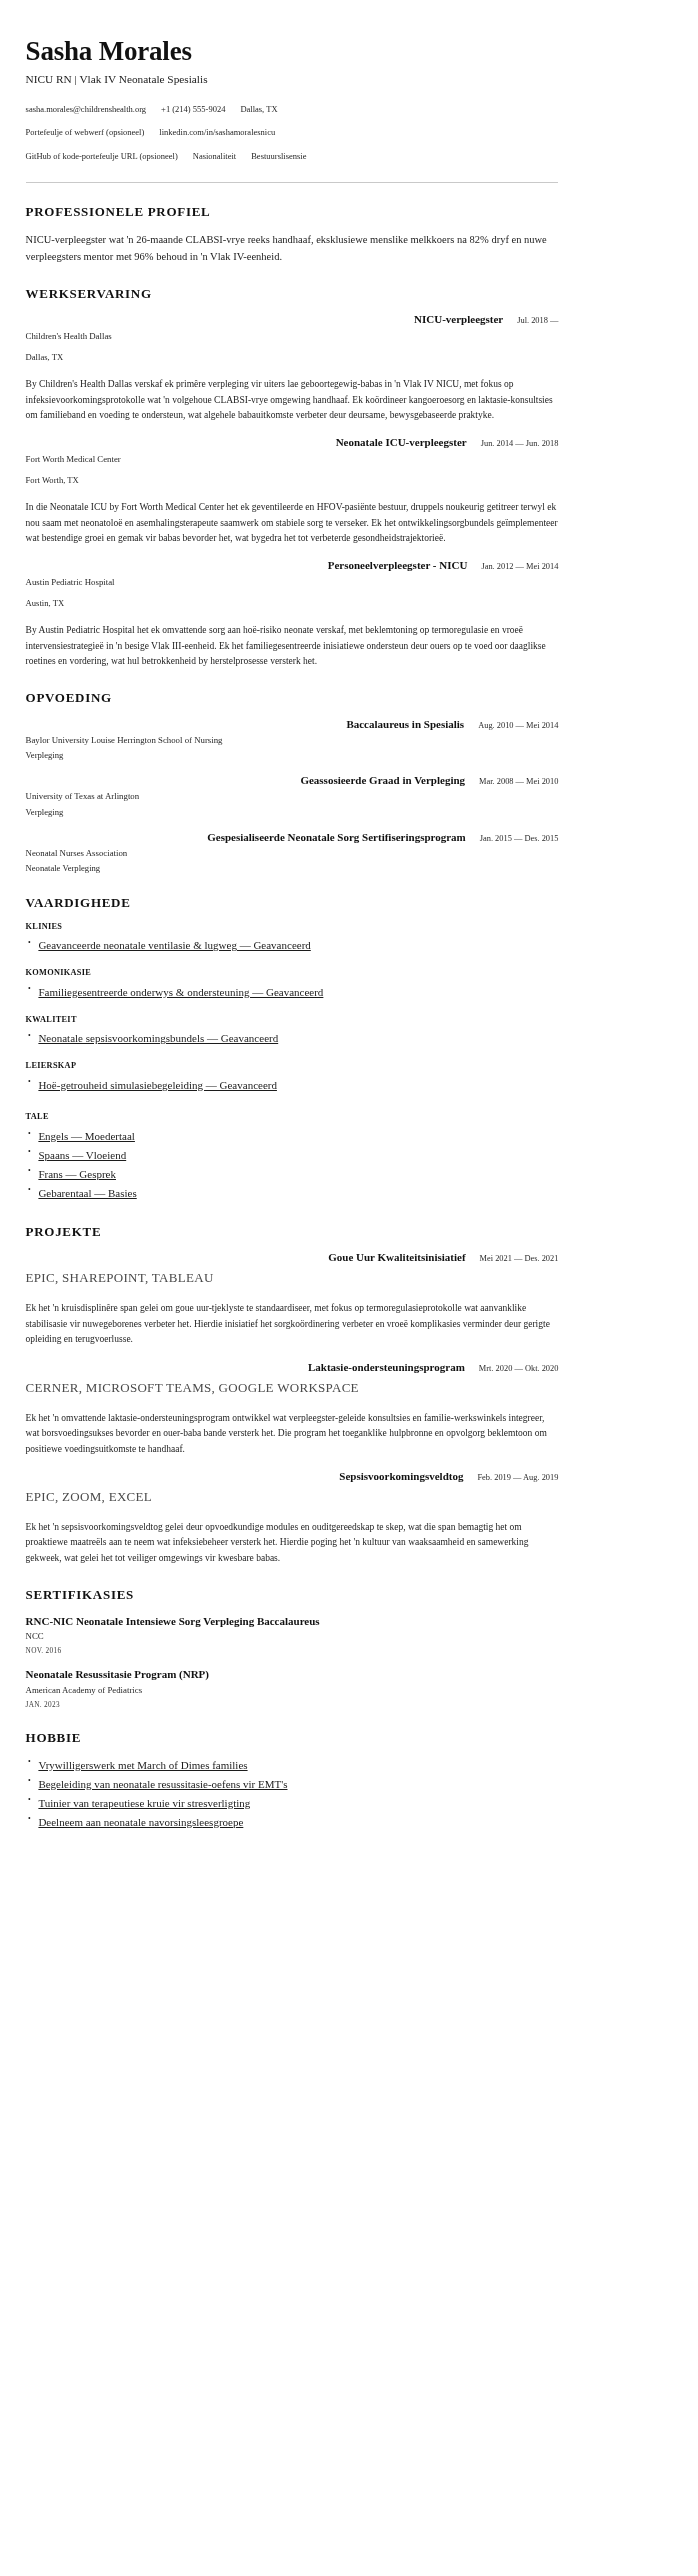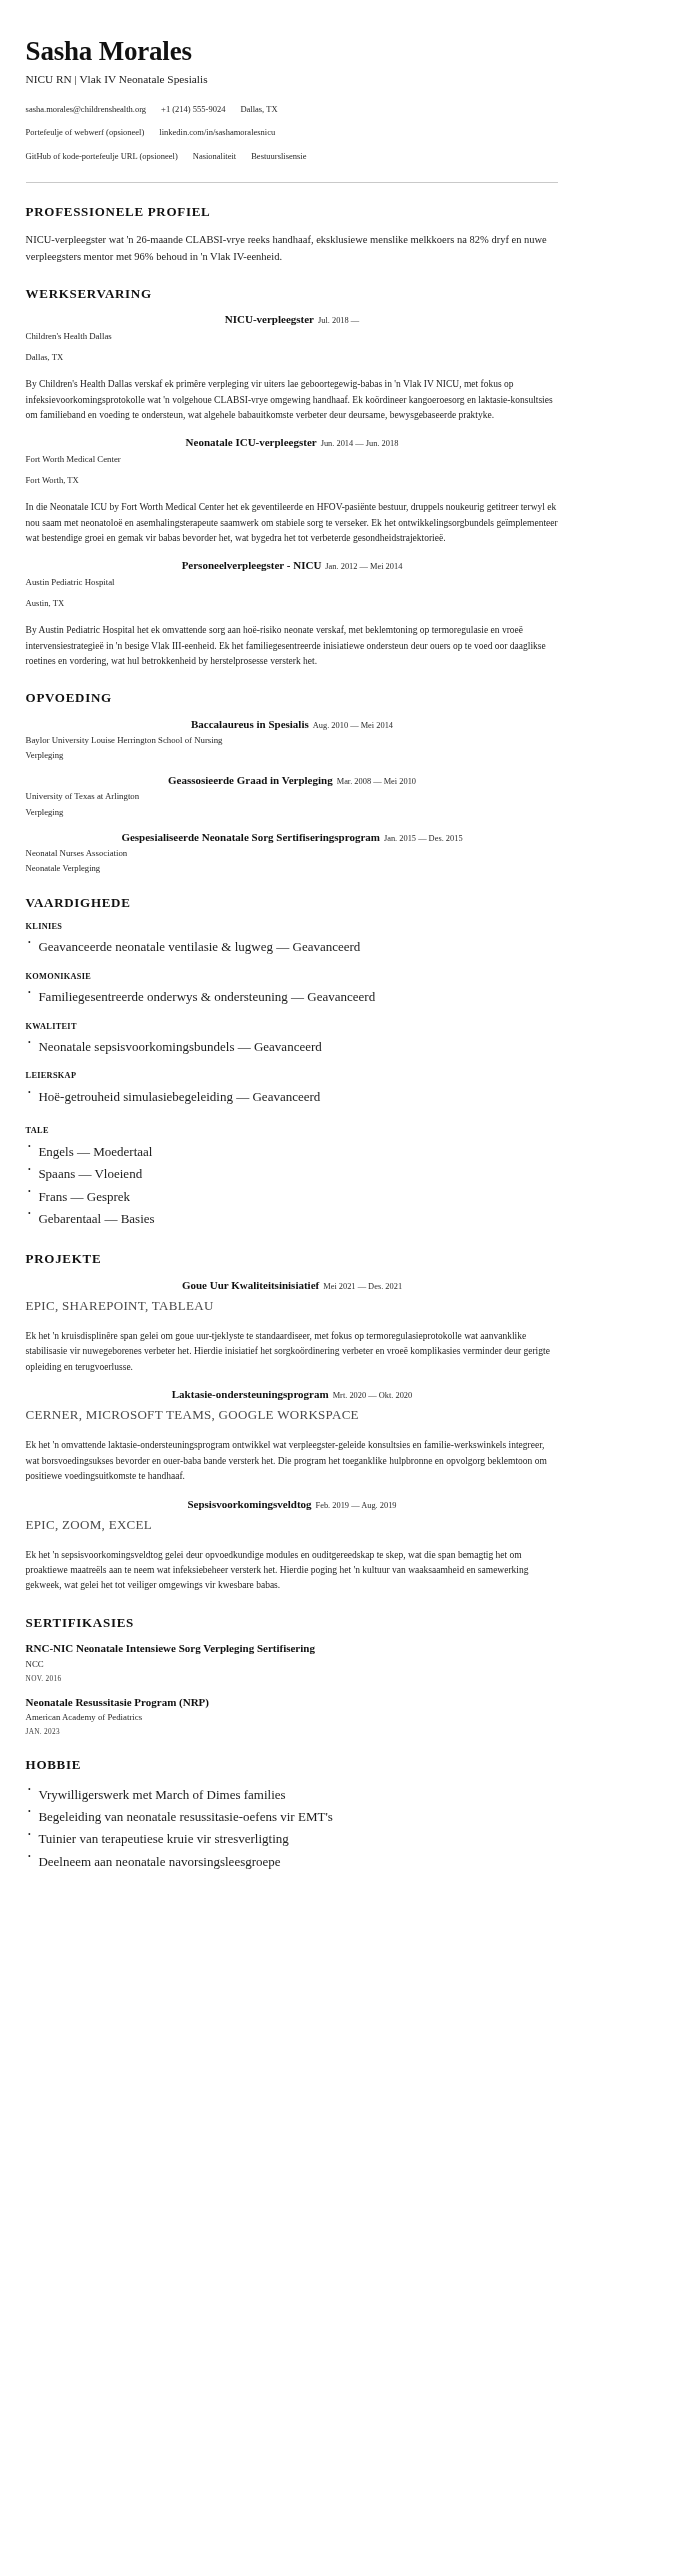--- a/index.html
+++ b/index.html
@@ -74,22 +74,22 @@
     margin: 0;
     max-width: 617px;
   }
 
   
   .entry { margin-top: 2.3px; }
   .entry + .entry { margin-top: 12px; }
   .entry-head {
     display: flex;
     align-items: baseline;
-    justify-content: center;
-    gap: 4px;
+    justify-content: flex-end;
+    gap: 14px;
   }
   .entry-title {
     font-size: 11px;
     font-weight: bold;
     color: #111111;
     margin: 0;
     line-height: 1.3;
   }
   .entry-dates {
     font-size: 8.4px;
@@ -151,23 +151,24 @@
     margin: 0 0 5.8px 0;
   }
   ul.bullets {
     list-style: none;
     margin: 0;
     padding: 0;
   }
   ul.bullets li {
     position: relative;
     padding-left: 12.8px;
-    font-size: 13px;
+    font-size: 11px;
     line-height: 1.72;
     color: #1c1c1c;
+    text-decoration: underline;
   }
   ul.bullets li::before {
     content: "•";
     position: absolute;
     left: 2.3px;
     top: -0.6px;
     font-size: 7.6px;
     color: #1c1c1c;
   }
   .lang-block { margin-top: 17.5px; }
@@ -341,21 +342,21 @@
       </div>
       <p class="entry-tech">EPIC, ZOOM, EXCEL</p>
       <p class="entry-desc">Ek het 'n sepsisvoorkomingsveldtog gelei deur opvoedkundige modules en ouditgereedskap te skep, wat die span bemagtig het om proaktiewe maatreëls aan te neem wat infeksiebeheer versterk het. Hierdie poging het 'n kultuur van waaksaamheid en samewerking gekweek, wat gelei het tot veiliger omgewings vir kwesbare babas.</p>
     </div>
   </section>
 
   <section class="section">
     <h2 class="section-title">SERTIFIKASIES</h2>
 
     <div class="entry">
-      <h3 class="entry-title">RNC-NIC Neonatale Intensiewe Sorg Verpleging Sertifisering</h3>
+      <h3 class="entry-title">RNC-NIC Neonatale Intensiewe Sorg Verpleging Baccalaureus</h3>
       <p class="entry-org">NCC</p>
       <p class="entry-date-small">NOV. 2016</p>
     </div>
 
     <div class="entry">
       <h3 class="entry-title">Neonatale Resussitasie Program (NRP)</h3>
       <p class="entry-org">American Academy of Pediatrics</p>
       <p class="entry-date-small">JAN. 2023</p>
     </div>
   </section>

